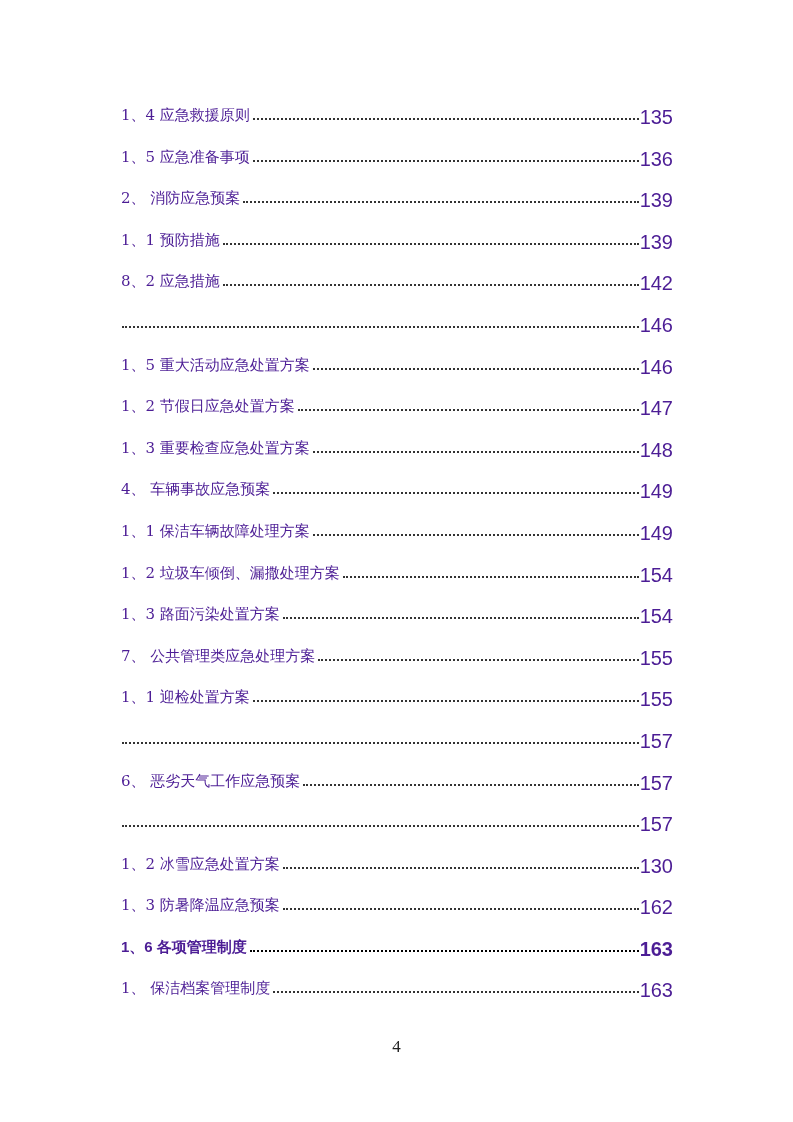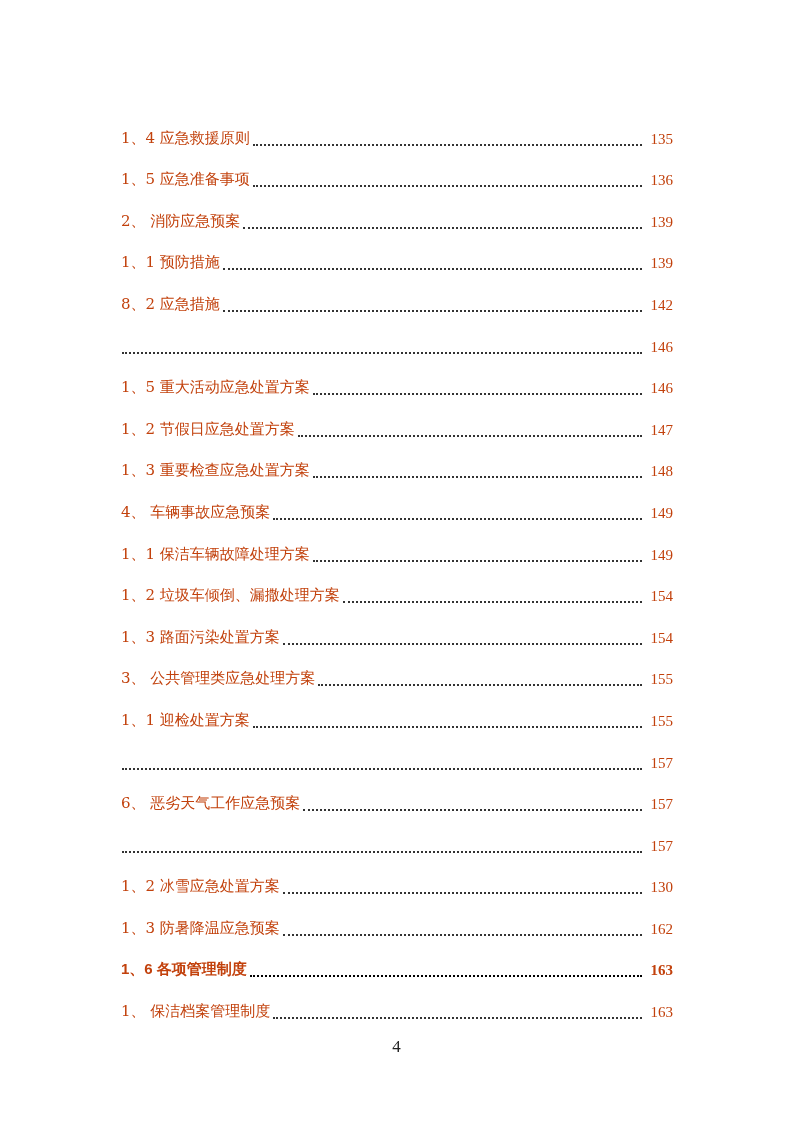--- a/index.html
+++ b/index.html
@@ -1,31 +1,31 @@
 <!DOCTYPE html>
 <html><head>
 <meta charset="utf-8">
 <style>
   html, body { margin: 0; padding: 0; background: #ffffff; }
   body { width: 793px; height: 1122px; position: relative; overflow: hidden; }
   .page { position: absolute; left: 0; top: 0; width: 793px; height: 1122px; background: #fff; }
   .toc { position: absolute; left: 121px; top: 106px; width: 552px; }
   .toc-row {
-    display: flex; align-items: flex-end; height: 41.6px;
+    display: flex; align-items: flex-start; height: 41.6px;
     font-family: "DejaVu Serif", "Liberation Serif", serif;
-    font-size: 15px; color: #c2410c; white-space: nowrap;
+    font-size: 15px; color: #4c1d95; white-space: nowrap;
   }
   .toc-row .label { flex: 0 0 auto; padding-right: 2px; }
   .toc-row .leader {
     flex: 1 1 auto; overflow: hidden; height: 14px; margin: 0 1px;
     border-bottom: 2px dotted #333; position: relative; top: -2px;
   }
   .toc-row .pg {
-    flex: 0 0 auto; font-family: Liberation Serif, serif;
-    font-size: 15px; text-align: right; min-width: 30px;
+    flex: 0 0 auto; font-family: Liberation Sans, sans-serif;
+    font-size: 20px; text-align: right; min-width: 30px;
   }
   .toc-row.bold { font-weight: bold; font-family: "Liberation Sans", "DejaVu Sans", sans-serif; }
   .toc-row.bold .leader { border-bottom: 2px dotted #000; }
   .page-number {
     position: absolute; left: 0; width: 793px; top: 1037px; text-align: center;
     font-family: "Liberation Serif", "DejaVu Serif", serif; font-size: 17px; color: #222;
   }
 </style>
 </head>
 <body>
@@ -90,21 +90,21 @@
         <span class="label">1、2 垃圾车倾倒、漏撒处理方案</span>
         <span class="leader"></span>
         <span class="pg">154</span>
       </div>
       <div class="toc-row">
         <span class="label">1、3 路面污染处置方案</span>
         <span class="leader"></span>
         <span class="pg">154</span>
       </div>
       <div class="toc-row">
-        <span class="label">3、  公共管理类应急处理方案</span>
+        <span class="label">7、  公共管理类应急处理方案</span>
         <span class="leader"></span>
         <span class="pg">155</span>
       </div>
       <div class="toc-row">
         <span class="label">1、1 迎检处置方案</span>
         <span class="leader"></span>
         <span class="pg">155</span>
       </div>
       <div class="toc-row">
         <span class="leader"></span>

